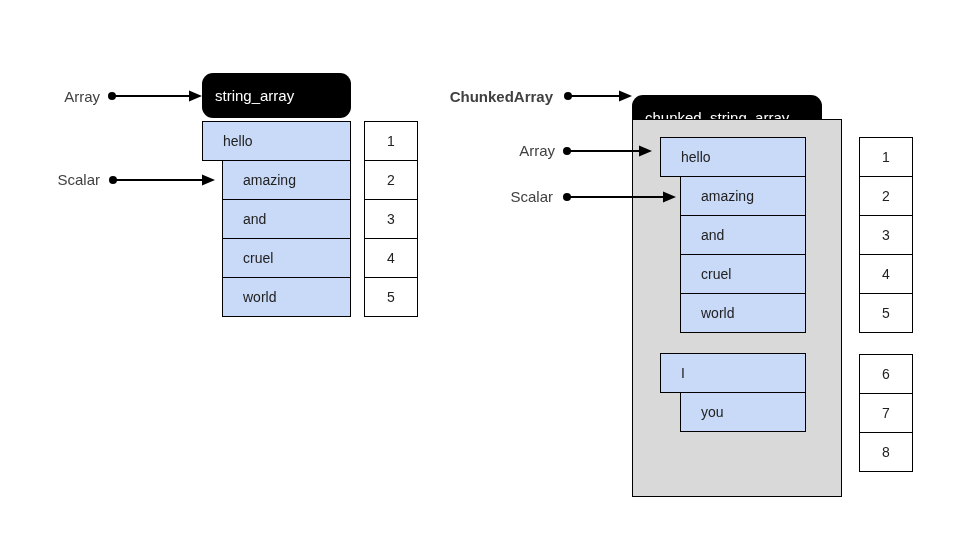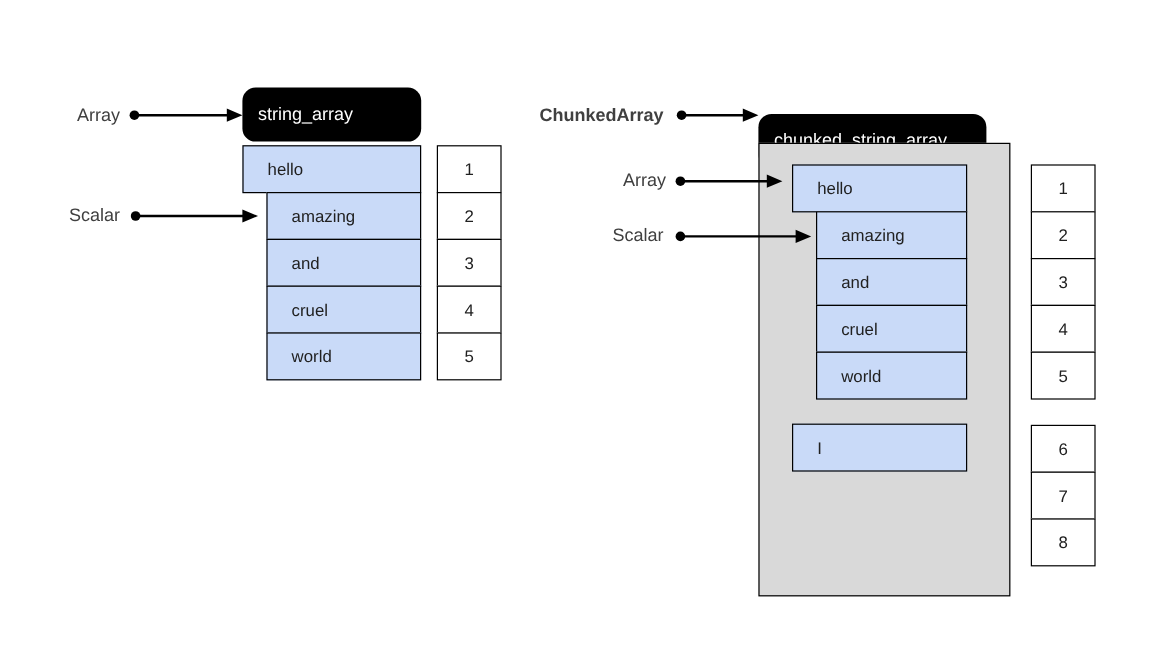--- a/index.html
+++ b/index.html
@@ -105,20 +105,21 @@
   <div class="cell-stack" style="left:660px; top:137px; width:146px;">
     <div class="value-cell">hello</div>
     <div class="value-cell">amazing</div>
     <div class="value-cell">and</div>
     <div class="value-cell">cruel</div>
     <div class="value-cell">world</div>
   </div>
 
   <div class="cell-stack" style="left:660px; top:353px; width:146px;">
     <div class="value-cell">I</div>
+    <div class="value-cell">you</div>
   </div>
 
   <div class="cell-stack" style="left:859px; top:137px; width:54px;">
     <div class="index-cell">1</div>
     <div class="index-cell">2</div>
     <div class="index-cell">3</div>
     <div class="index-cell">4</div>
     <div class="index-cell">5</div>
   </div>
 

